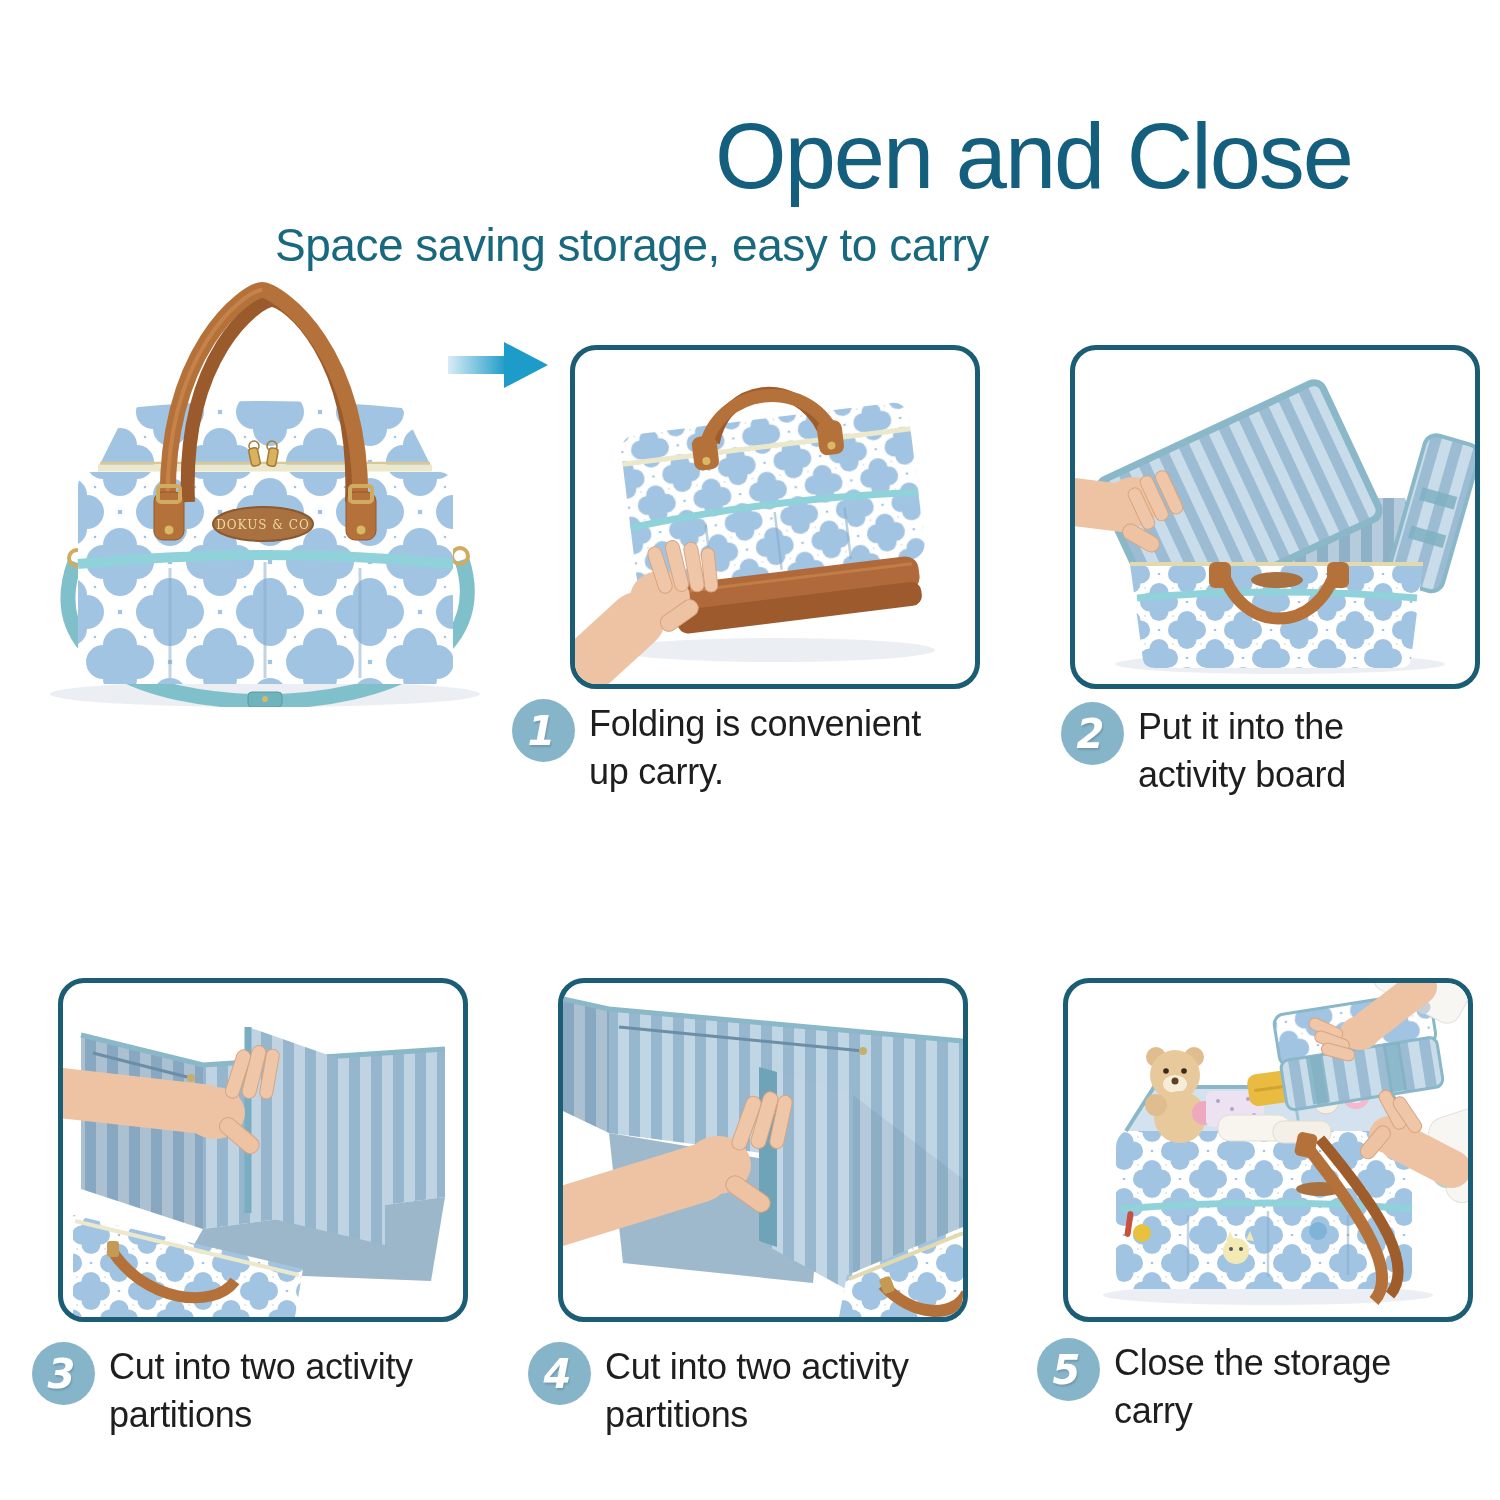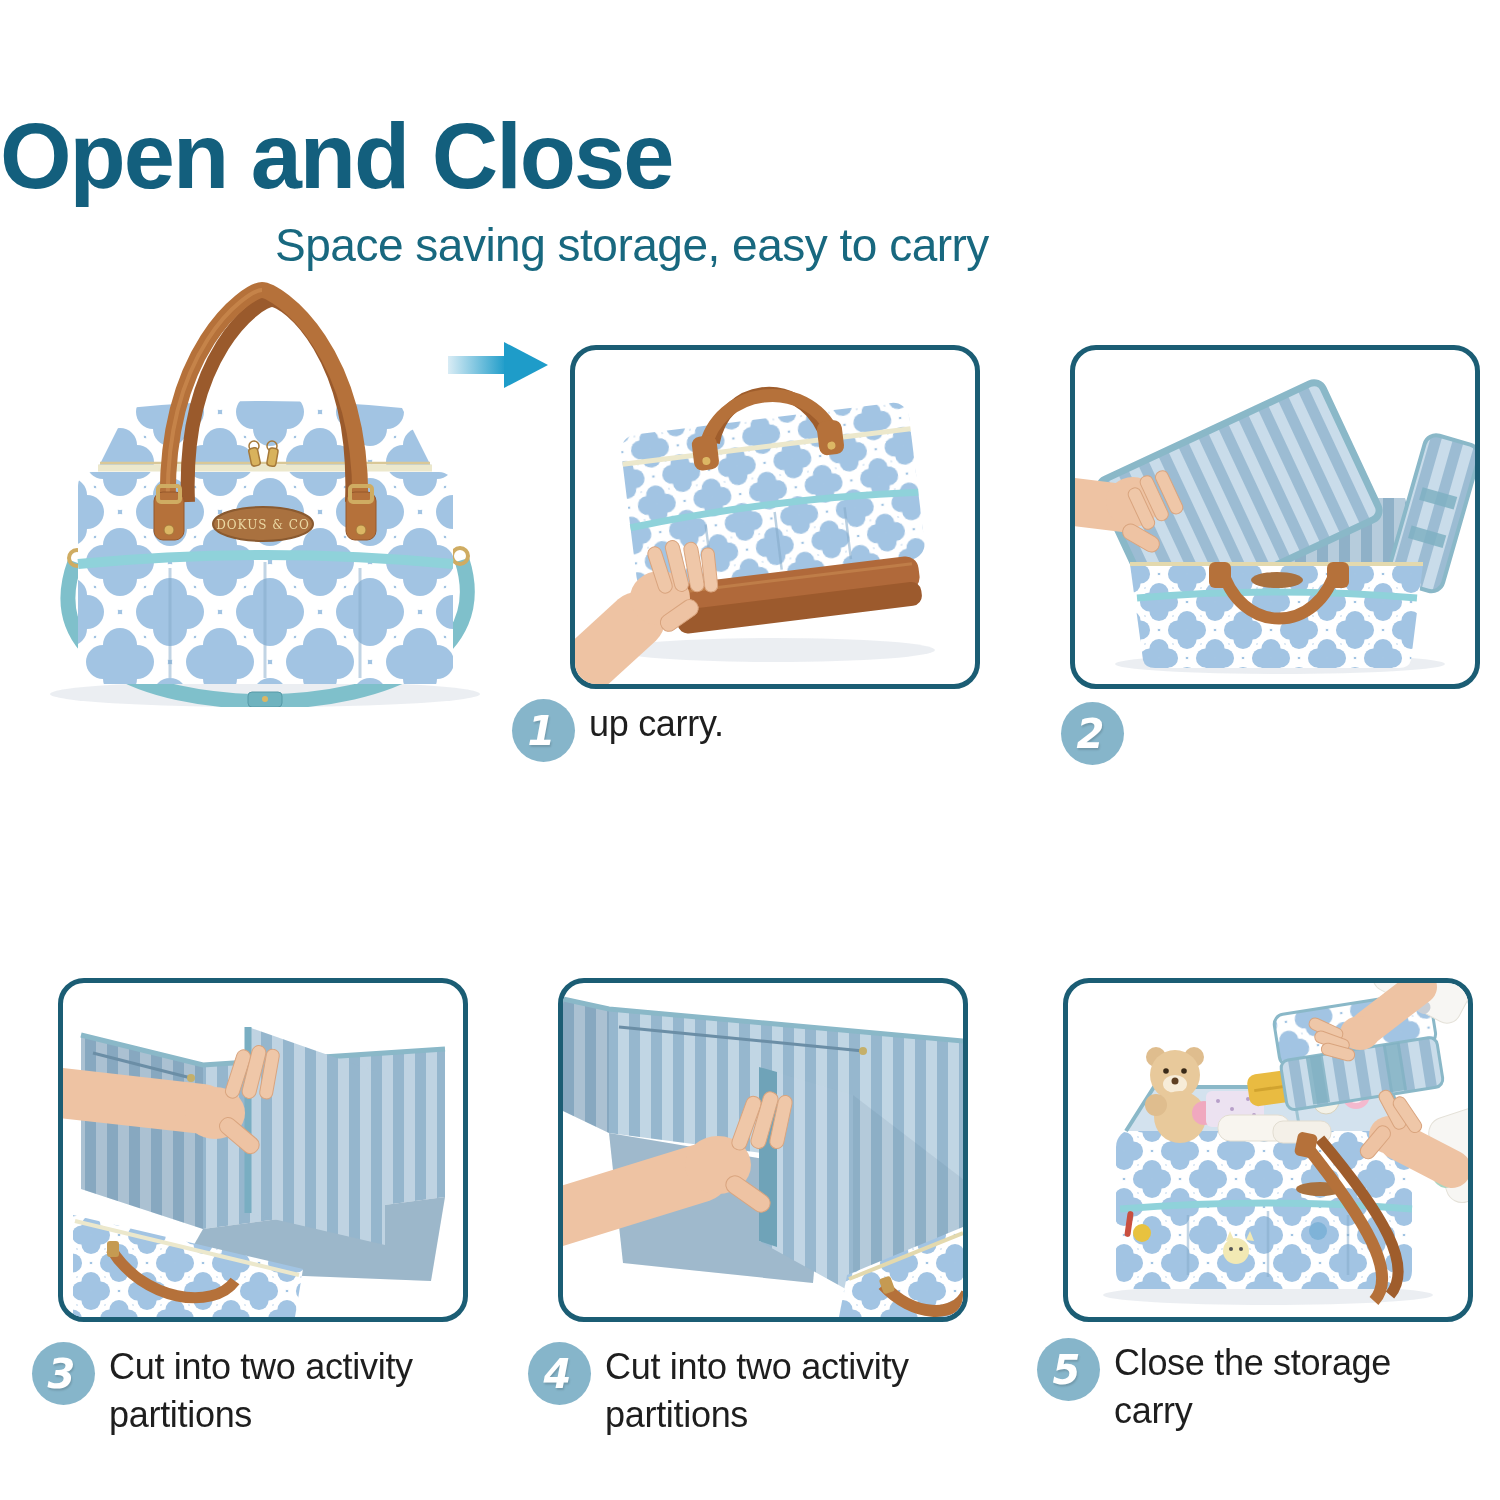--- a/index.html
+++ b/index.html
@@ -2,22 +2,22 @@
 <html style="--c-title: #135f7d; --c-subtitle: #18687f; --c-step_text: #1e1e1e; --c-badge: #86b5ca; --c-frame_border: #1b5d74; --c-arrow: #1e9cc9; --c-bag_blue: #a2c4e3; --c-pattern_white: #ffffff; --c-leather_brown: #b5713a; --c-strap_teal: #7fc0cb; --c-stripe_light: #c9dcea; --c-stripe_dark: #9cbcd3; --c-zipper_trim: #ece8cc; --c-hardware_gold: #dcb764; --c-skin: #eec3a3;"><head>
 <meta charset="utf-8">
 <style>
   html,body{margin:0;padding:0;background:#ffffff;}
   #canvas{
     position:relative;width:1500px;height:1500px;margin:0 auto;
     background:#ffffff;overflow:hidden;
     font-family:"Liberation Sans",sans-serif;
   }
   .title{
-    position:absolute;left:0;top:42px;width:1352px;text-align:left;
-    font-size:92px;font-weight:700;letter-spacing:-2px;
+    position:absolute;left:0;top:42px;width:1352px;text-align:right;
+    font-size:92px;font-weight:400;letter-spacing:-2px;
     color:var(--c-title,#135f7d);
   }
   .subtitle{
     position:absolute;left:0;top:172px;width:1264px;text-align:center;
     font-size:46px;font-weight:400;letter-spacing:-0.5px;
     color:var(--c-subtitle,#18687f);
   }
   .hero{position:absolute;left:20px;top:262px;width:500px;height:445px;}
   .arrow{position:absolute;left:448px;top:342px;width:100px;height:46px;}
   .frame{
@@ -373,26 +373,31 @@
           <rect x="333" y="112" width="13" height="40" rx="6" transform="rotate(-34 339 132)"></rect>
         </g>
         <rect x="300" y="140" width="15" height="38" rx="7" fill="#eec3a3" stroke="#d9a47e" stroke-width="1" transform="rotate(40 307 159)"></rect>
       </g>
     </svg>
   </div>
 
   <div class="caption" id="cap1">
     <div class="badge">1</div>
     <div class="cap-text">
+      <div>Folding is convenient</div>
       <div>up carry.</div>
     </div>
   </div>
 
   <div class="caption" id="cap2">
     <div class="badge">2</div>
+    <div class="cap-text">
+      <div>Put it into the</div>
+      <div>activity board</div>
+    </div>
   </div>
 
   <div class="caption" id="cap3">
     <div class="badge">3</div>
     <div class="cap-text">
       <div>Cut into two activity</div>
       <div>partitions</div>
     </div>
   </div>
 

